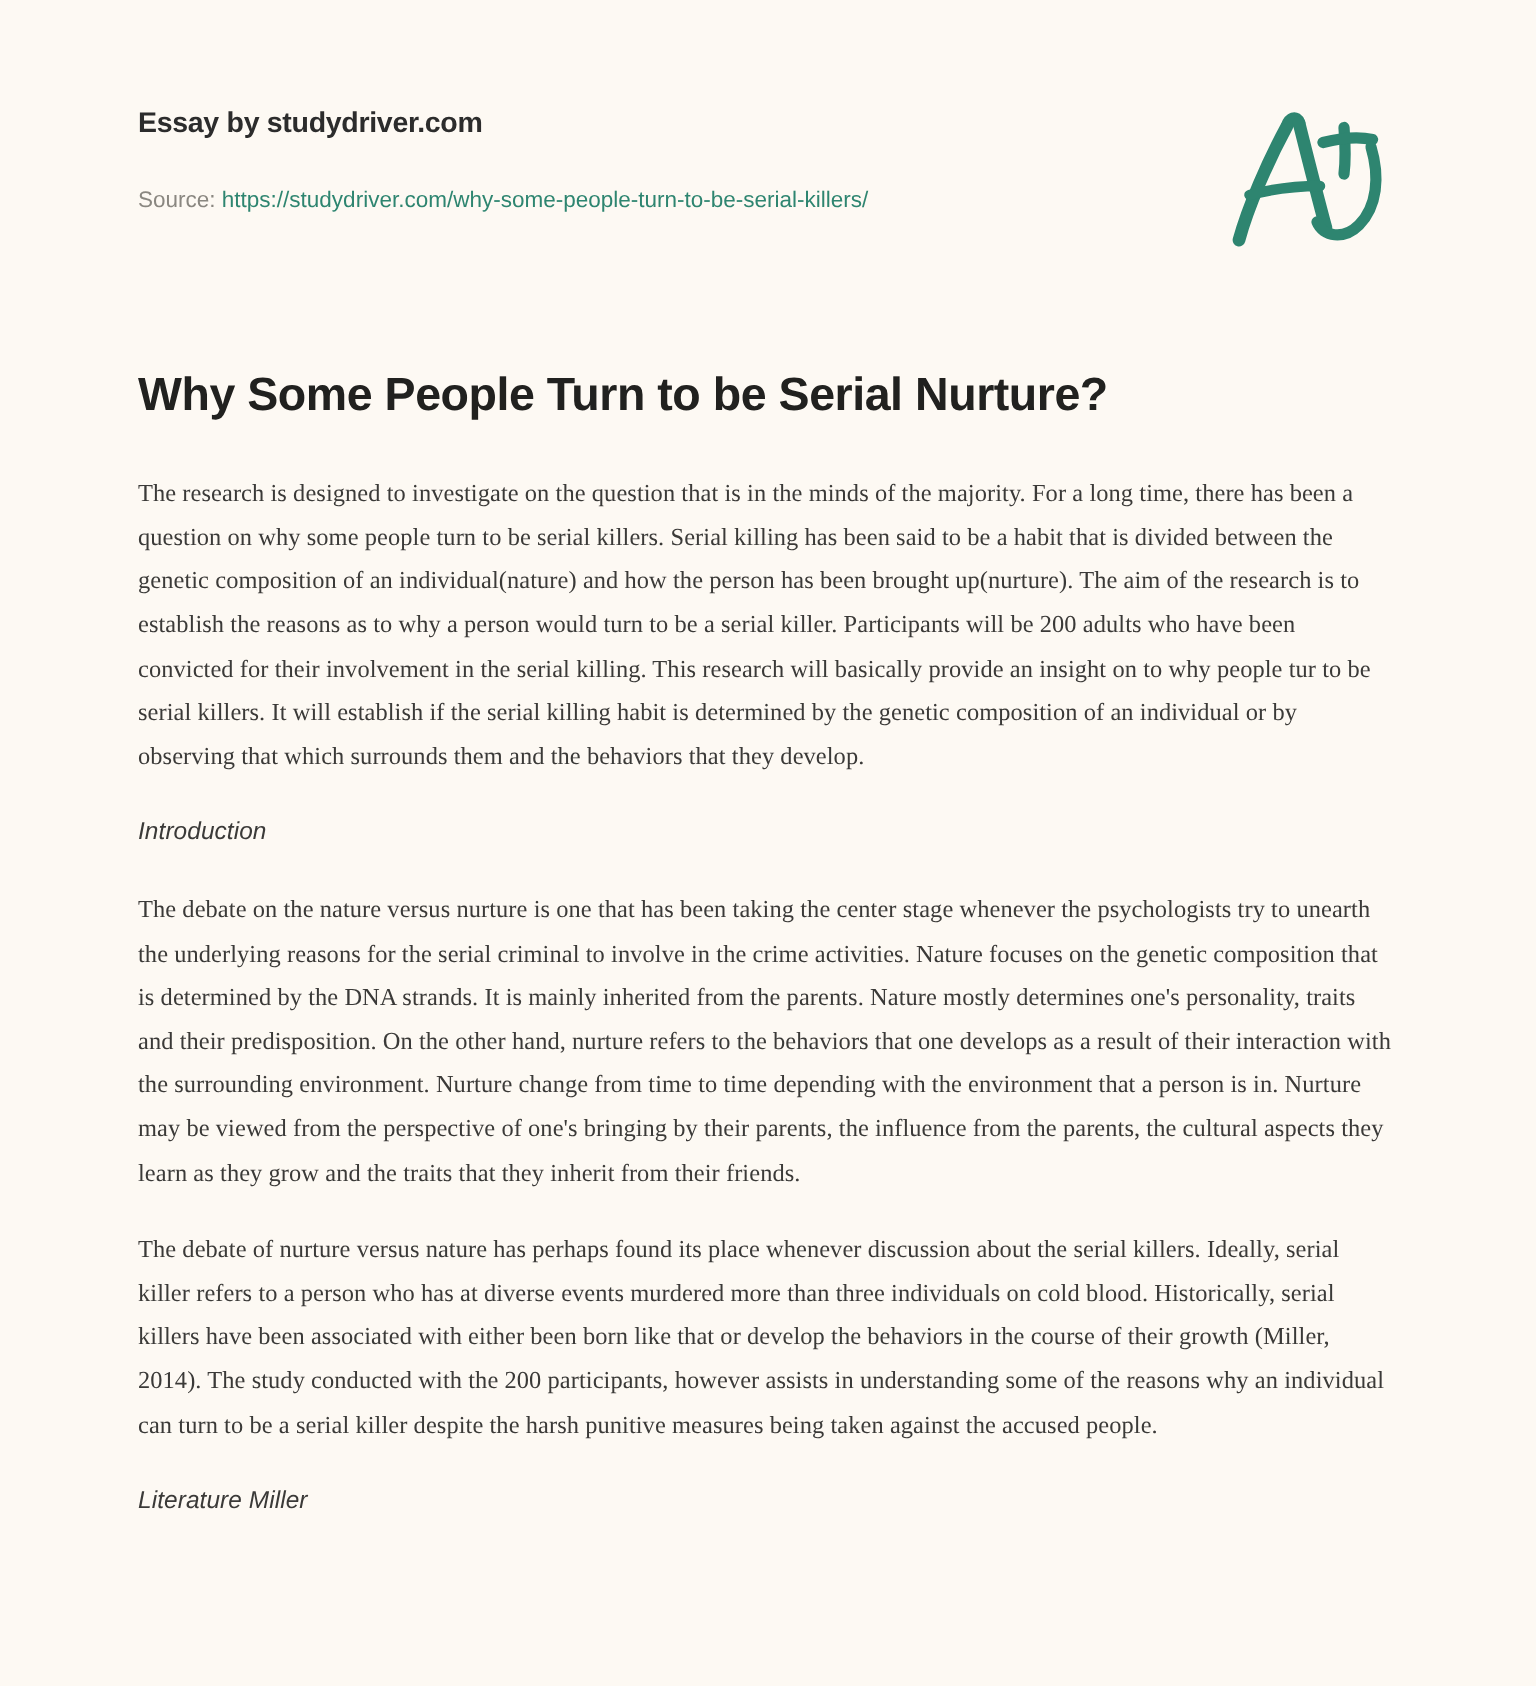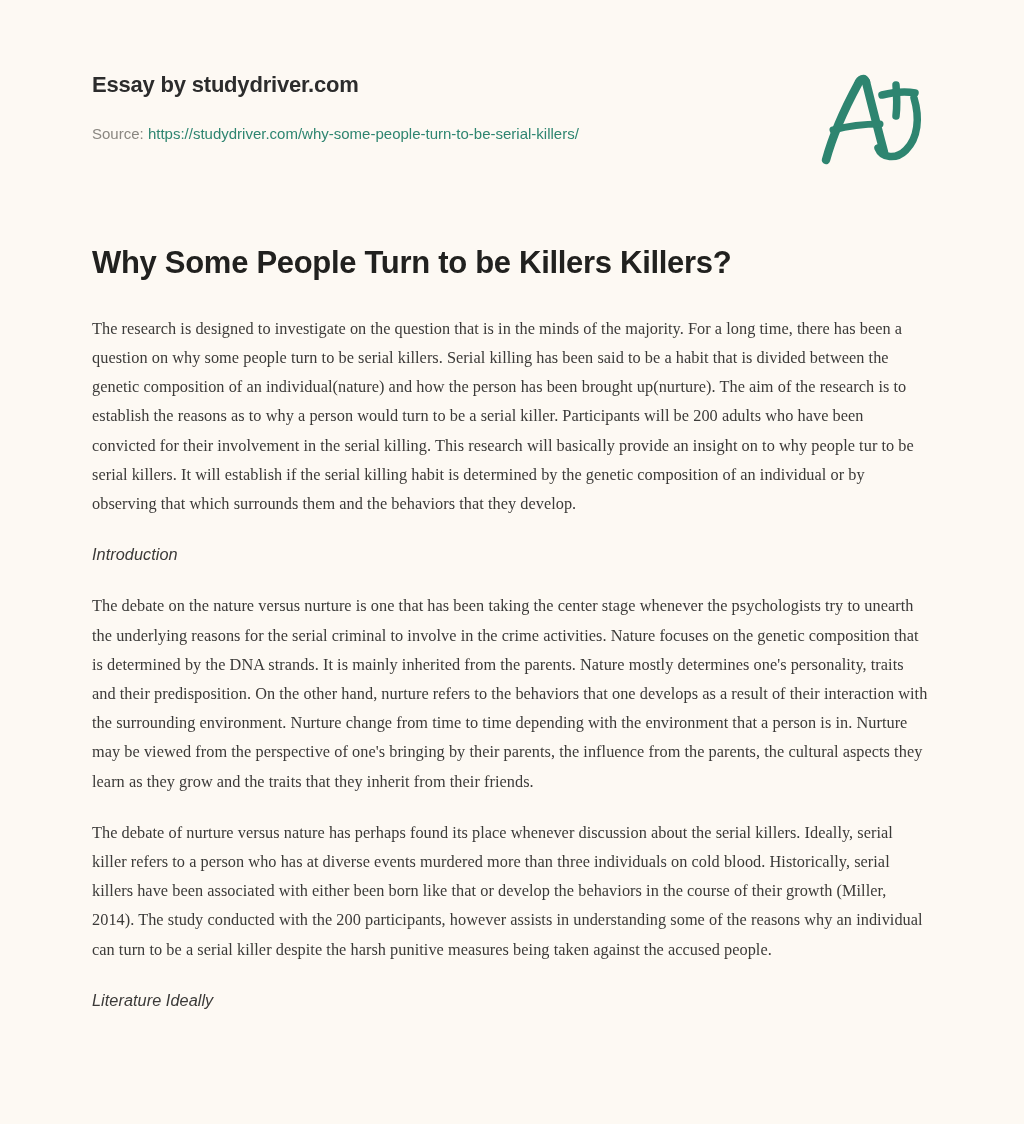--- a/index.html
+++ b/index.html
@@ -28,21 +28,21 @@
     top: 0;
     left: 0;
     right: 0;
     height: 185px;
   }
 
   .essay-by {
     position: absolute;
     left: 92px;
     top: 72px;
-    font-size: 22px;
+    font-size: 19px;
     font-weight: 700;
     color: #2c2c2c;
     letter-spacing: -0.2px;
     line-height: 1.2;
     white-space: nowrap;
   }
 
   .source-line {
     position: absolute;
     left: 92px;
@@ -135,23 +135,23 @@
           <path d="M70 23 C 82 20, 94 19, 103 21" stroke-width="7.5"></path>
 
           <path d="M102 26 C 108 46, 106 66, 94 78 C 84 88, 70 86, 66 76" stroke-width="7.5"></path>
         </g>
       </svg>
     </div>
 
   </div>
 
   <div class="article">
-    <h1 class="article-title">Why Some People Turn to be Killers Killers?</h1>
+    <h1 class="article-title">Why Some People Turn to be Serial Nurture?</h1>
     <div id="blocks">
         <p class="para">The research is designed to investigate on the question that is in the minds of the majority. For a long time, there has been a question on why some people turn to be serial killers. Serial killing has been said to be a habit that is divided between the genetic composition of an individual(nature) and how the person has been brought up(nurture). The aim of the research is to establish the reasons as to why a person would turn to be a serial killer. Participants will be 200 adults who have been convicted for their involvement in the serial killing. This research will basically provide an insight on to why people tur to be serial killers. It will establish if the serial killing habit is determined by the genetic composition of an individual or by observing that which surrounds them and the behaviors that they develop.</p>
         <p class="section-head">Introduction</p>
         <p class="para">The debate on the nature versus nurture is one that has been taking the center stage whenever the psychologists try to unearth the underlying reasons for the serial criminal to involve in the crime activities. Nature focuses on the genetic composition that is determined by the DNA strands. It is mainly inherited from the parents. Nature mostly determines one's personality, traits and their predisposition. On the other hand, nurture refers to the behaviors that one develops as a result of their interaction with the surrounding environment. Nurture change from time to time depending with the environment that a person is in. Nurture may be viewed from the perspective of one's bringing by their parents, the influence from the parents, the cultural aspects they learn as they grow and the traits that they inherit from their friends.</p>
         <p class="para">The debate of nurture versus nature has perhaps found its place whenever discussion about the serial killers. Ideally, serial killer refers to a person who has at diverse events murdered more than three individuals on cold blood. Historically, serial killers have been associated with either been born like that or develop the behaviors in the course of their growth (Miller, 2014). The study conducted with the 200 participants, however assists in understanding some of the reasons why an individual can turn to be a serial killer despite the harsh punitive measures being taken against the accused people.</p>
-        <p class="section-head">Literature Ideally</p>
+        <p class="section-head">Literature Miller</p>
       </div>
   </div>
 
 </div>
 
 </body></html>

